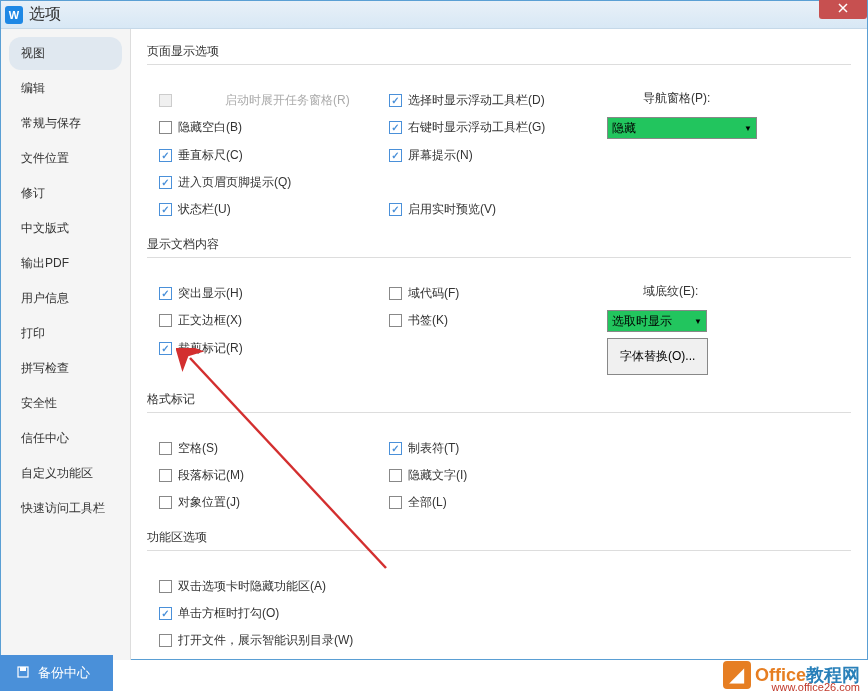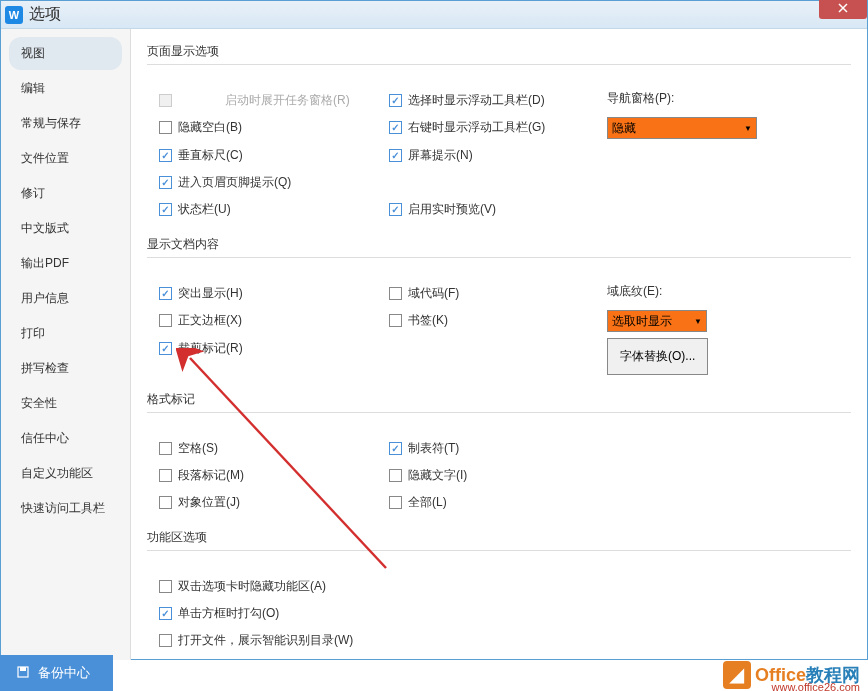--- a/index.html
+++ b/index.html
@@ -25,22 +25,22 @@
     .col2 { width: 230px; }
     .col3 { flex: 1; }
     
     .checkbox-item { display: flex; align-items: center; font-size: 12px; color: #333; padding: 2px 0 2px 12px; }
     .checkbox { width: 13px; height: 13px; border: 1px solid #888; margin-right: 6px; display: flex; align-items: center; justify-content: center; background: #fff; cursor: pointer; }
     .checkbox.checked { border-color: #4a90d9; }
     .checkbox.checked::after { content: "✓"; color: #4a90d9; font-size: 10px; font-weight: bold; }
     .checkbox.disabled { border-color: #ccc; background: #f0f0f0; }
     .checkbox-item.disabled { color: #aaa; gap: 47px; }
     
-    .label { font-size: 12px; color: #333; margin-bottom: 4px; }
-    .dropdown { width: 150px; height: 22px; border: 1px solid #888; background: #f97316; font-size: 12px; padding: 0 4px; display: flex; align-items: center; justify-content: space-between; cursor: pointer; }
+    .label { font-size: 12px; color: #333; margin-bottom: 4px; margin-left: 36px; }
+    .dropdown { width: 150px; height: 22px; border: 1px solid #888; background: #22c55e; font-size: 12px; padding: 0 4px; display: flex; align-items: center; justify-content: space-between; cursor: pointer; }
     .dropdown-arrow { font-size: 8px; }
     .btn { height: 37px; border: 1px solid #888; background: #f0f0f0; font-size: 12px; padding: 0 12px; cursor: pointer; display: inline-flex; align-items: center; }
     
     .footer { position: absolute; bottom: 0; left: 0; width: 113px; }
     .backup-btn { background: #4a90d9; color: #fff; height: 36px; display: flex; align-items: center; padding: 0 16px; font-size: 13px; cursor: pointer; }
     .backup-icon { margin-right: 8px; }
     
     .watermark { position: absolute; bottom: 2px; right: 8px; font-size: 18px; font-weight: bold; display: flex; align-items: center; }
     .wm-icon { width: 28px; height: 28px; background: #e67e22; border-radius: 4px; display: flex; align-items: center; justify-content: center; color: #fff; margin-right: 4px; }
     .wm-text1 { color: #e67e22; }

